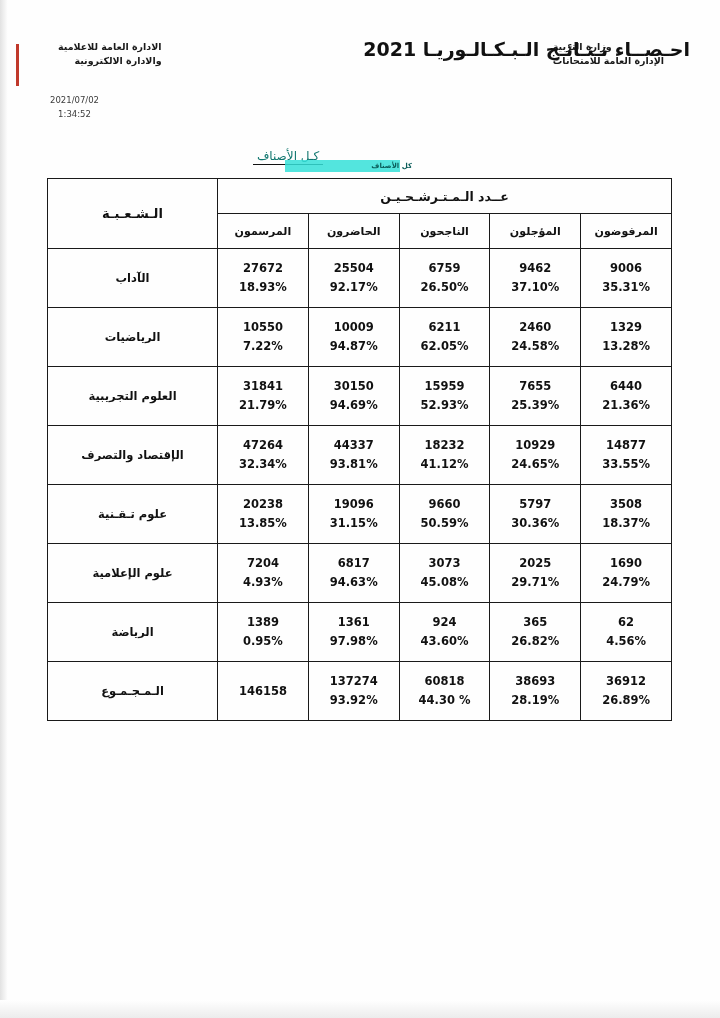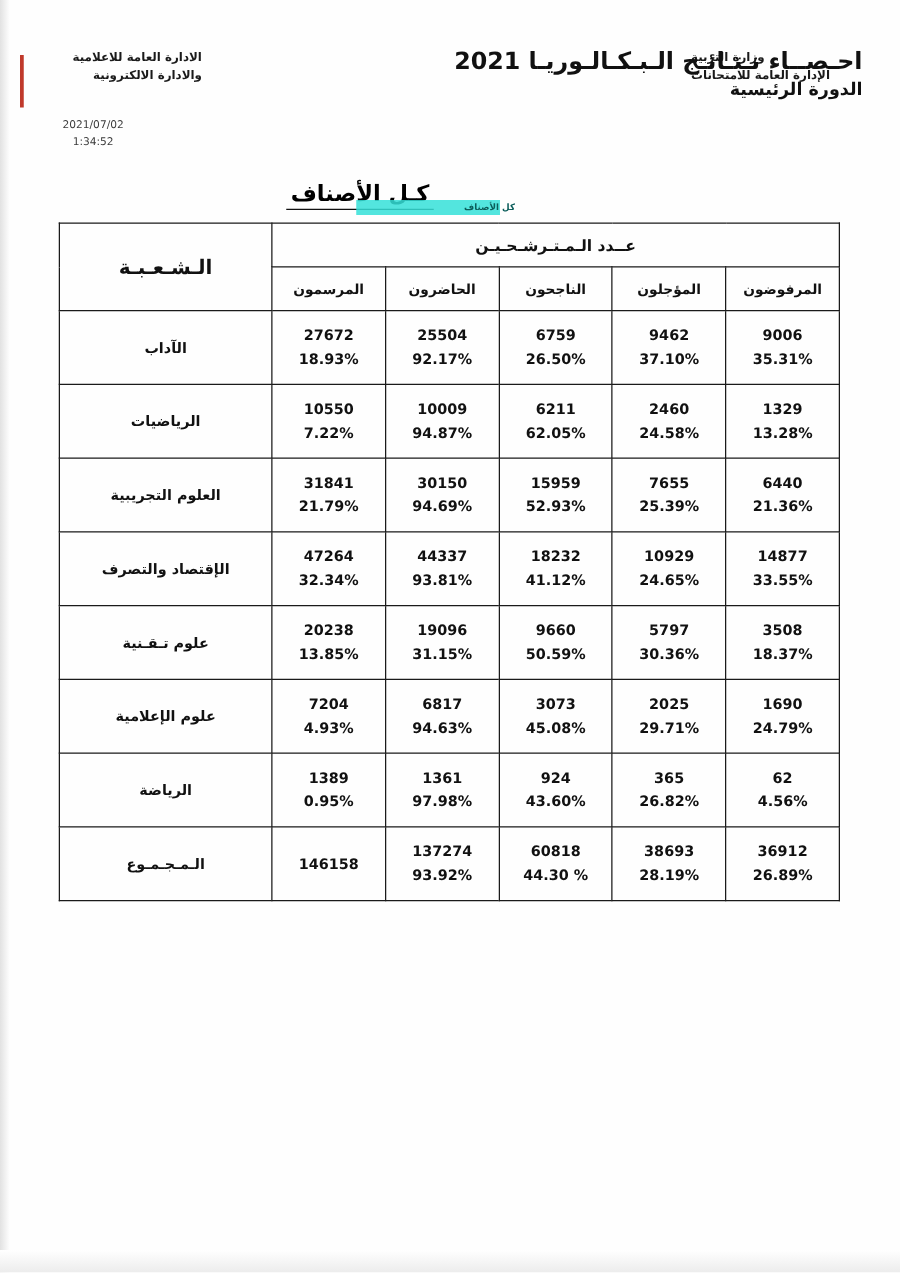--- a/index.html
+++ b/index.html
@@ -103,23 +103,23 @@
   
   .section-label {
     position: absolute;
     top: 145px;
     right: 0;
     left: 0;
     text-align: center;
   }
   .section-label .txt {
     display: inline-block;
-    font-size: 18px;
-    font-weight: bold;
-    color: #000000;
+    font-size: 12px;
+    font-weight: normal;
+    color: #0f766e;
     border-bottom: 1.5px solid #111;
     padding: 0 4px 1px 4px;
     position: relative;
     left: -72px;
   }
   .highlight-bar {
     position: absolute;
     top: 160px;
     left: 285px;
     width: 115px;
@@ -160,21 +160,21 @@
     color: #111;
     padding: 0;
   }
   .c-group {
     height: 34px;
     font-size: 12.5px;
     font-weight: bold;
     letter-spacing: 2px;
   }
   .c-spec-head {
-    font-size: 16px;
+    font-size: 13px;
     font-weight: bold;
     letter-spacing: 1.5px;
   }
   .c-subhead {
     height: 34px;
     font-size: 11px;
     font-weight: bold;
   }
   .c-spec {
     font-size: 11.5px;
@@ -213,21 +213,20 @@
       <div>الإدارة العامة للامتحانات</div>
     </div>
 
     <div class="hdr-left">
       <div>الادارة العامة للاعلامية</div>
       <div>والادارة الالكترونية</div>
     </div>
 
     <div class="hdr-center">
       <div class="title-main">احـصــاء نـتـائـج الـبـكـالـوريـا 2021</div>
-      <div class="title-sub">الدورة الرئيسية</div>
     </div>
 
     <div class="stamp">
       <div>2021/07/02</div>
       <div>1:34:52</div>
     </div>
   </div>
 
   <div class="section-label">
     <span class="txt">كـل الأصناف</span>

